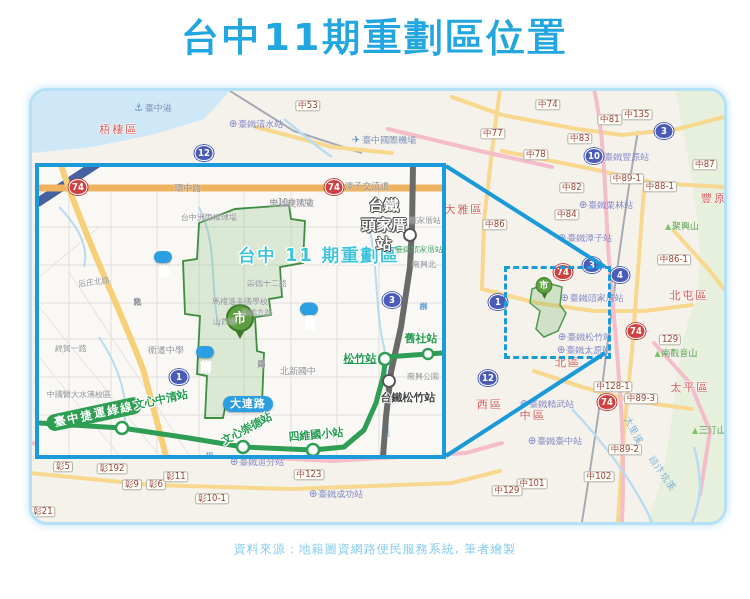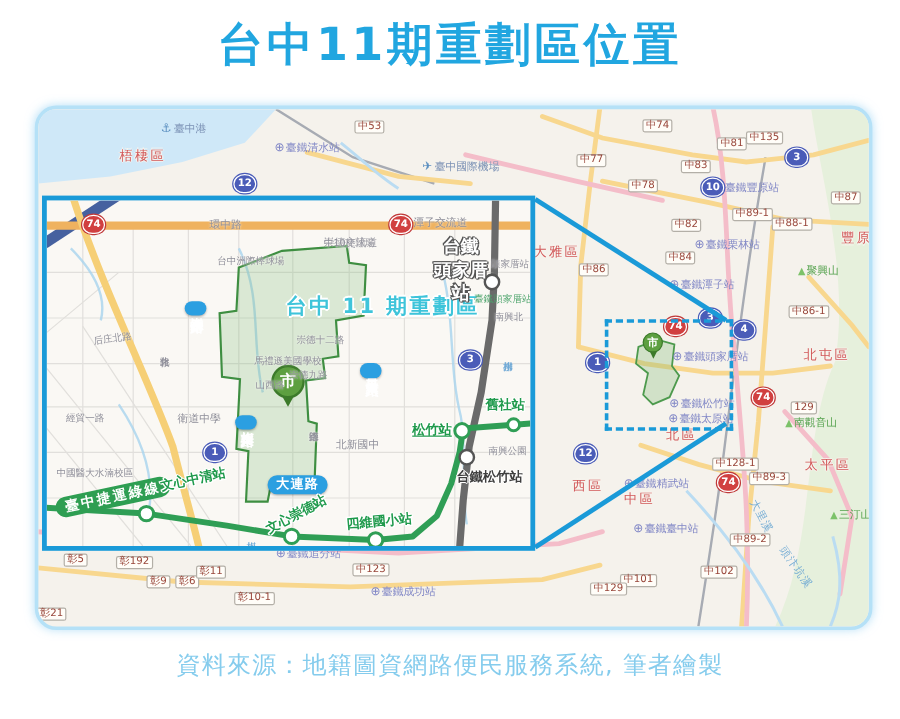--- a/index.html
+++ b/index.html
@@ -1,21 +1,21 @@
 <!DOCTYPE html>
 <html><head>
 <meta charset="utf-8">
 <style>
   html,body{margin:0;padding:0;background:#ffffff;width:750px;height:599px;overflow:hidden;
     font-family:"DejaVu Sans","Liberation Sans",sans-serif;}
   .page{position:relative;width:750px;height:599px;}
   .title{position:absolute;left:0;top:12px;width:100%;text-align:center;
     font-size:38px;font-weight:bold;color:#21a6e0;letter-spacing:3px;}
   .caption{position:absolute;left:0;top:541px;width:100%;text-align:center;
-    font-size:20px;color:#85cced;letter-spacing:1px;}
+    font-size:12px;color:#85cced;letter-spacing:1px;}
   
   .map{position:absolute;left:29px;top:88px;width:692px;height:431px;background:#f5f2ec;
     border:3px solid #b5e1f7;border-radius:18px;overflow:hidden;box-shadow:0 0 8px rgba(130,200,240,.55);}
   .map svg.base{position:absolute;left:0;top:0;}
   
   .mi{position:absolute;transform:translate(-50%,-50%);white-space:nowrap;line-height:1.1;}
   .vert{writing-mode:vertical-rl;text-orientation:upright;}
   
   .ov-road{font-size:8.5px;color:#99463a;background:#fffdf8;border:1px solid #b3afa7;border-radius:2px;padding:0 2px;}
   .district{color:#d2595a;font-size:11px;letter-spacing:2px;

